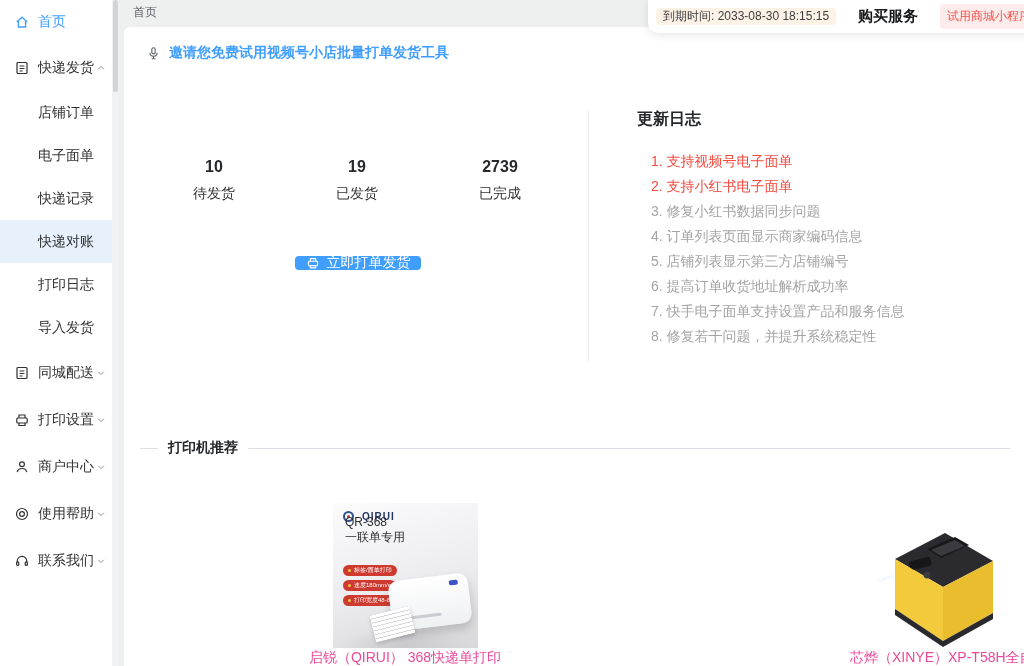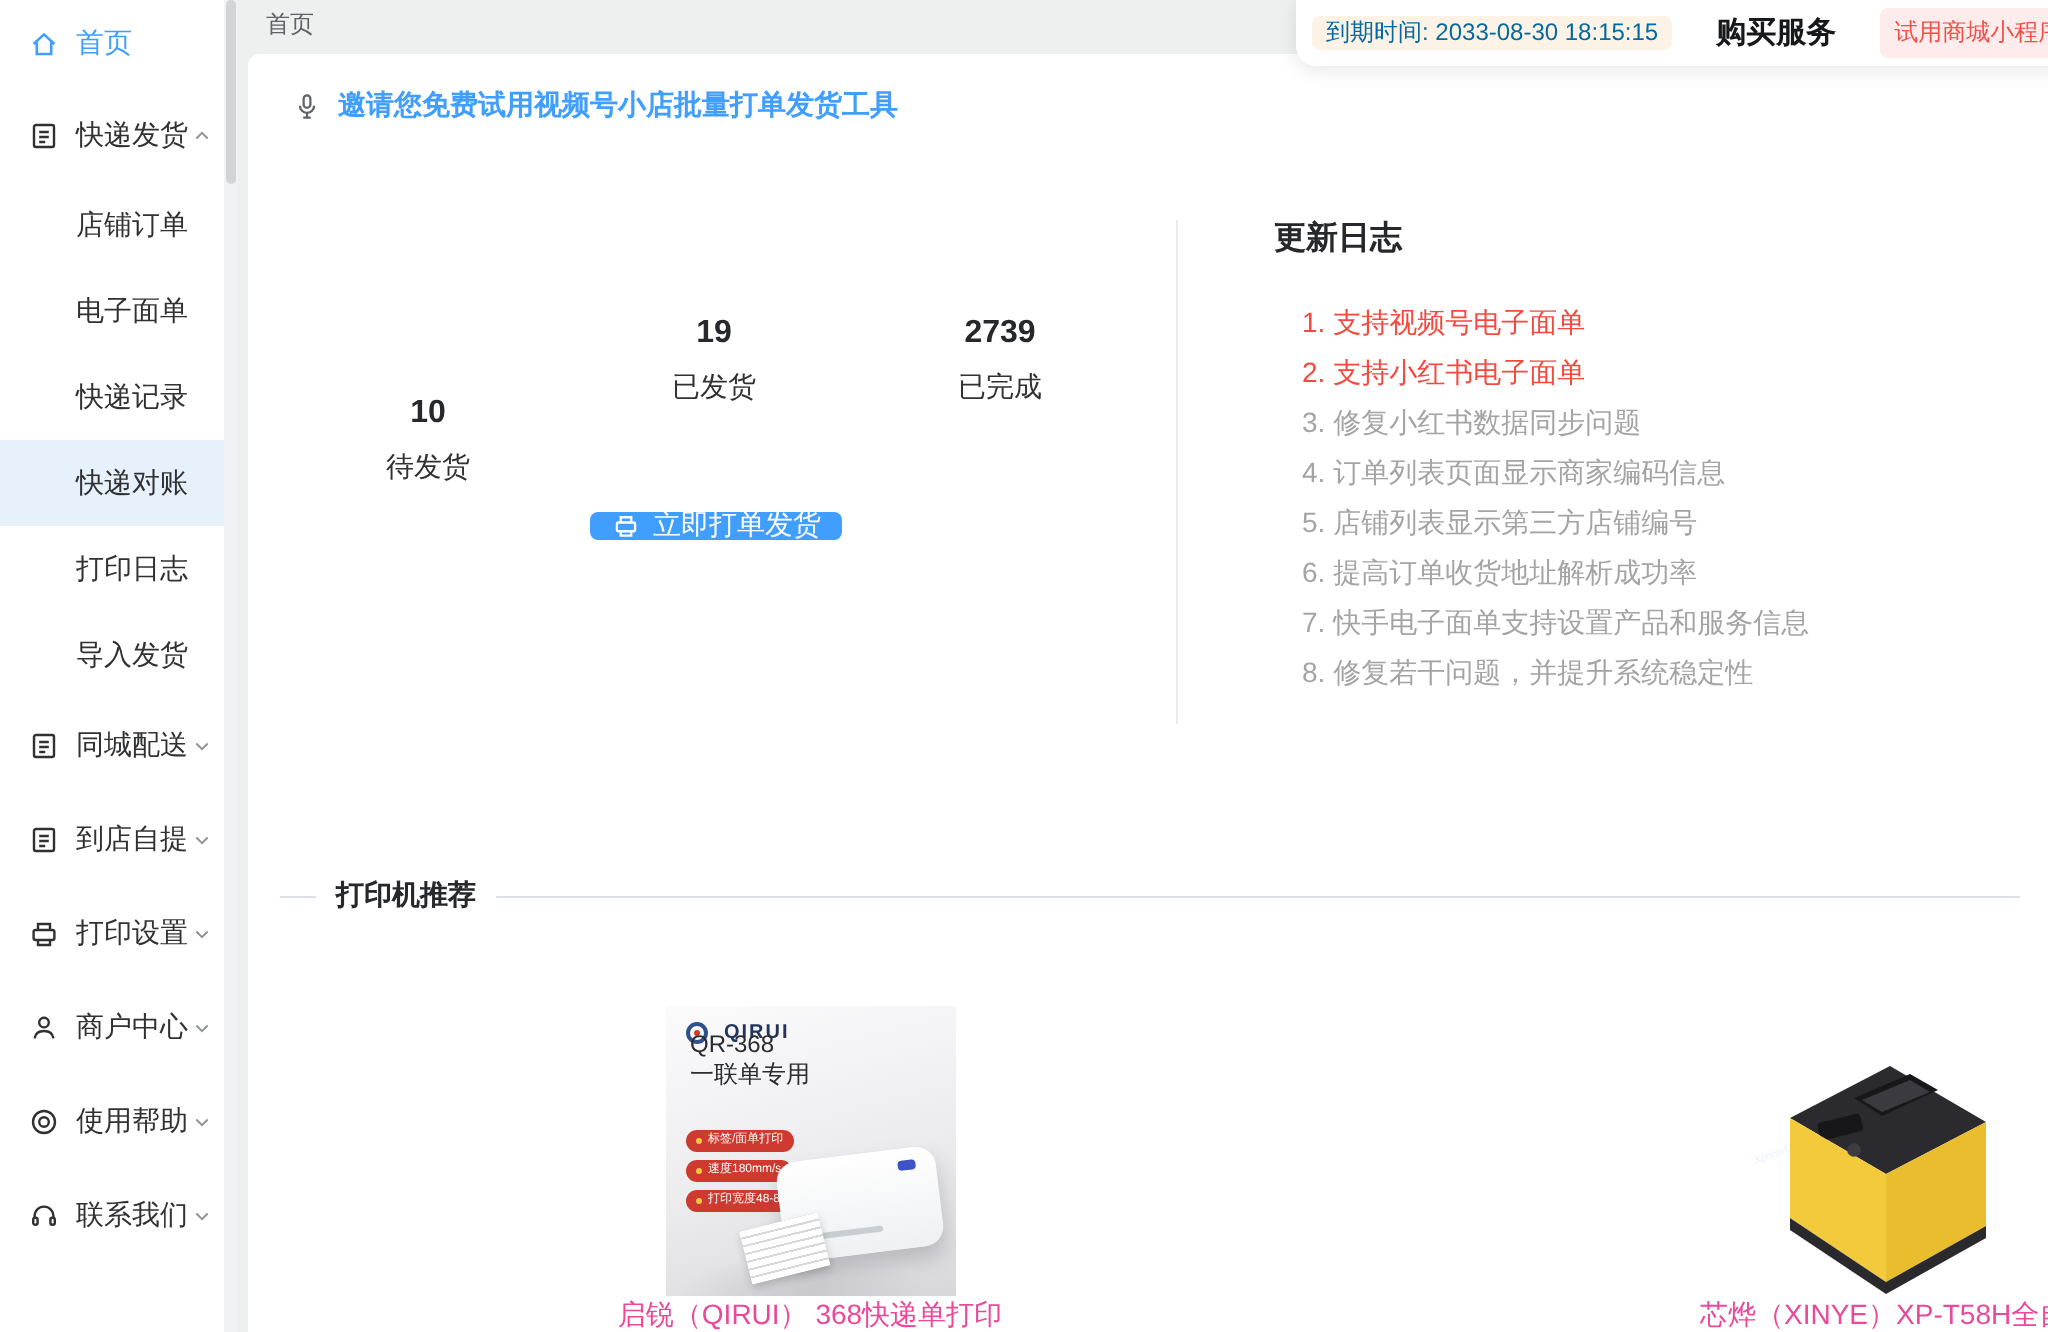--- a/index.html
+++ b/index.html
@@ -25,21 +25,21 @@
   .tabbar{position:absolute;left:119px;top:0;right:0;height:25px;background:#eef0f0;display:flex;align-items:center;padding-left:14px;font-size:12px;color:#5f6368;}
   .card{position:absolute;left:124px;top:27px;width:900px;height:639px;background:#fff;border-radius:6px 0 0 0;overflow:hidden;}
 
   .announce{position:absolute;left:22px;top:17px;display:flex;align-items:center;gap:8px;}
   .announce .txt{font-size:14px;font-weight:700;color:#409eff;cursor:pointer;}
   .announce .mic{color:#5f6368;}
 
   .stat{position:absolute;top:130px;width:144px;text-align:center;}
   .stat .v{font-size:16px;font-weight:700;color:#26282b;line-height:20px;}
   .stat .l{margin-top:8px;font-size:14px;color:#303133;}
-  .stat0{left:18px;margin-top:40px;} .stat1{left:161px;} .stat2{left:304px;}
+  .stat0{left:18px;} .stat1{left:161px;} .stat2{left:304px;}
 
   .print-btn{position:absolute;left:171px;top:229px;width:126px;height:14px;background:#409eff;border:none;border-radius:4px;color:#fff;font-size:14px;display:flex;align-items:center;justify-content:center;gap:7px;cursor:pointer;font-family:inherit;}
 
   .vdivider{position:absolute;left:464px;top:83px;width:1px;height:252px;background:#e9ecef;}
 
   .log-title{position:absolute;left:513px;top:82px;font-size:16px;font-weight:700;color:#26282b;}
   .log-list{position:absolute;left:527px;top:122px;font-size:14px;line-height:25px;color:#a4a4a6;}
   .log-item.hot{color:#f6493e;}
 
   .section-divider{position:absolute;left:16px;right:14px;top:412px;display:flex;align-items:center;}
@@ -66,21 +66,21 @@
 
   .p2{left:741px;background:#fff;}
   .p2 .xlabel{position:absolute;left:12px;top:72px;font-size:5px;color:#e8f0ff;transform:rotate(-20deg);z-index:2;}
 
   .prod-cap{position:absolute;top:622px;font-size:14px;color:#ec4899;white-space:nowrap;}
   .cap1{left:181px;width:200px;text-align:center;}
   .cap2{left:726px;}
 
   
   .float-panel{position:absolute;left:648px;top:0;right:-24px;height:33px;background:#fff;border-radius:0 0 0 10px;box-shadow:0 2px 10px rgba(0,0,0,.10);display:flex;align-items:center;gap:11px;padding-left:8px;z-index:6;}
-  .expire-badge{background:#fcf3e6;color:#0369a1;font-size:12px;padding:0 7px;border-radius:4px;white-space:nowrap;}
+  .expire-badge{background:#fcf3e6;color:#404040;font-size:12px;padding:0 7px;border-radius:4px;white-space:nowrap;}
   .vsep{width:1px;height:14px;background:#e4e4e6;}
   .buy-btn{font-size:15px;font-weight:700;color:#17181a;cursor:pointer;white-space:nowrap;}
   .trial-badge{background:#fdeceb;color:#f34f4a;font-size:12px;padding:4px 7px;border-radius:4px;cursor:pointer;white-space:nowrap;}
 </style>
 </head>
 <body>
 
 <div id="app">
 
   <nav class="sidebar">
@@ -135,34 +135,20 @@
           </svg>
       </span>
       <span>同城配送</span>
       <span class="chev">
         <svg width="10" height="10" viewBox="0 0 16 16" fill="none" stroke="currentColor" stroke-width="1.6">
             <path d="M3.5 6 8 10.5 12.5 6"></path>
           </svg>
       </span>
     </div>
 
-    <div class="sb-item">
-      <span class="icn">
-        <svg width="16" height="16" viewBox="0 0 16 16" fill="none" stroke="currentColor" stroke-width="1.2">
-            <rect x="3" y="2.5" width="10" height="11" rx="1"></rect>
-            <path d="M5.6 6h4.8M5.6 8.5h4.8M5.6 11h3"></path>
-          </svg>
-      </span>
-      <span>到店自提</span>
-      <span class="chev">
-        <svg width="10" height="10" viewBox="0 0 16 16" fill="none" stroke="currentColor" stroke-width="1.6">
-            <path d="M3.5 6 8 10.5 12.5 6"></path>
-          </svg>
-      </span>
-    </div>
 
     <div class="sb-item">
       <span class="icn">
         <svg width="16" height="16" viewBox="0 0 16 16" fill="none" stroke="currentColor" stroke-width="1.2">
             <path d="M5 6V3h6v3"></path>
             <rect x="2.8" y="6" width="10.4" height="5" rx="1"></rect>
             <path d="M5 11v2.5h6V11"></path>
           </svg>
       </span>
       <span>打印设置</span>

